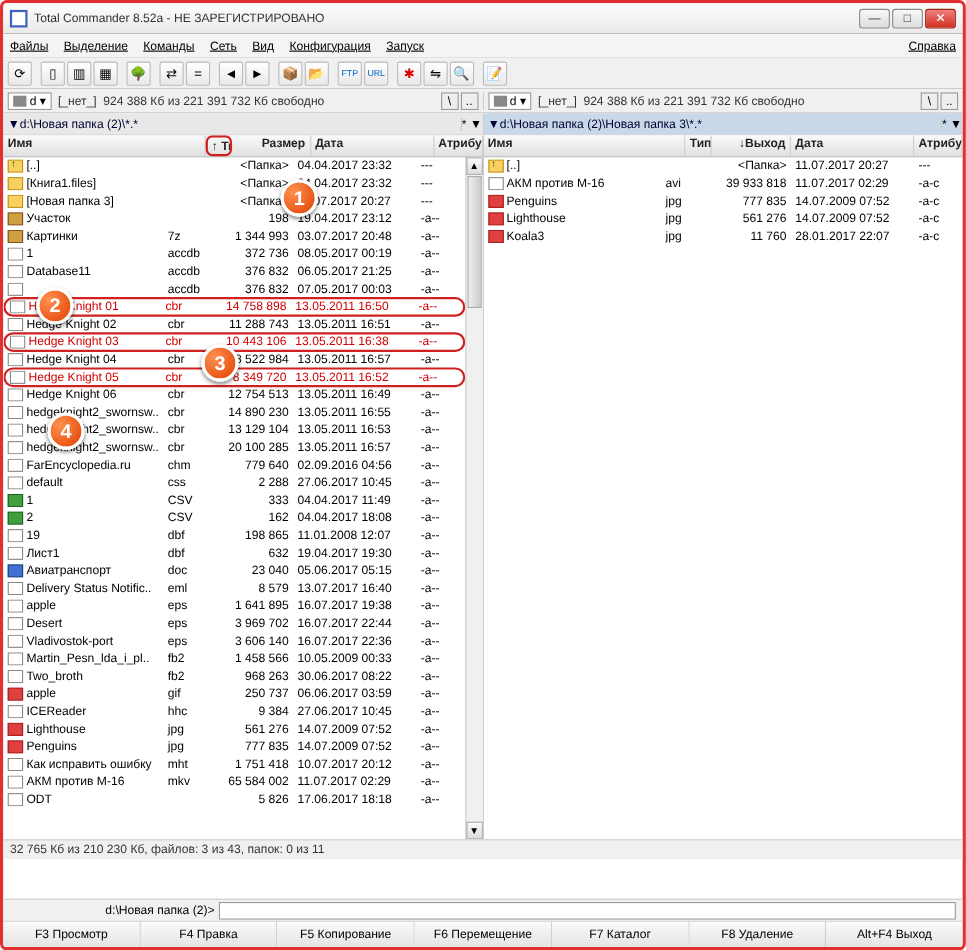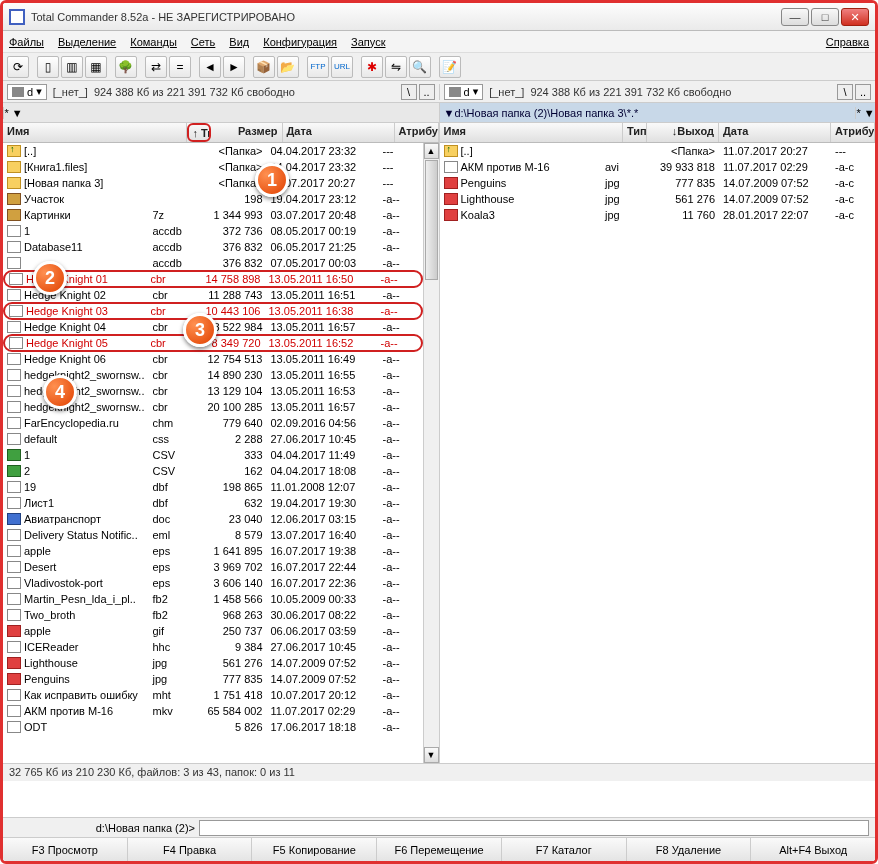--- a/index.html
+++ b/index.html
@@ -155,20 +155,21 @@
       <span class="freespace">924 388 Кб из 221 391 732 Кб свободно</span>
       <div style="margin-left:auto;display:flex;gap:2px;">
         <div class="rootbtn">\</div>
         <div class="upbtn">..</div>
       </div>
     </div>
   </div>
 
   <div class="pathbar">
     <div class="half inactive">
+        <span class="pathtxt">▼d:\Новая папка (2)\*.*</span>
         <span class="pathstar">*  ▼</span>
       </div>
     <div class="half">
         <span class="pathtxt">▼d:\Новая папка (2)\Новая папка 3\*.*</span>
         <span class="pathstar">*  ▼</span>
       </div>
   </div>
 
   <div class="panels">
     <div class="panel">
@@ -411,21 +412,21 @@
               <div class="c date">19.04.2017 19:30</div>
               <div class="c attr">-a--</div>
             </div>
             <div class="row">
               <div class="c name">
                 <span class="ficon doc"></span>
                 <span>Авиатранспорт</span>
               </div>
               <div class="c ext">doc</div>
               <div class="c size">23 040</div>
-              <div class="c date">12.06.2017 03:15</div>
+              <div class="c date">05.06.2017 05:15</div>
               <div class="c attr">-a--</div>
             </div>
             <div class="row">
               <div class="c name">
                 <span class="ficon file"></span>
                 <span>Delivery Status Notific..</span>
               </div>
               <div class="c ext">eml</div>
               <div class="c size">8 579</div>
               <div class="c date">13.07.2017 16:40</div>

